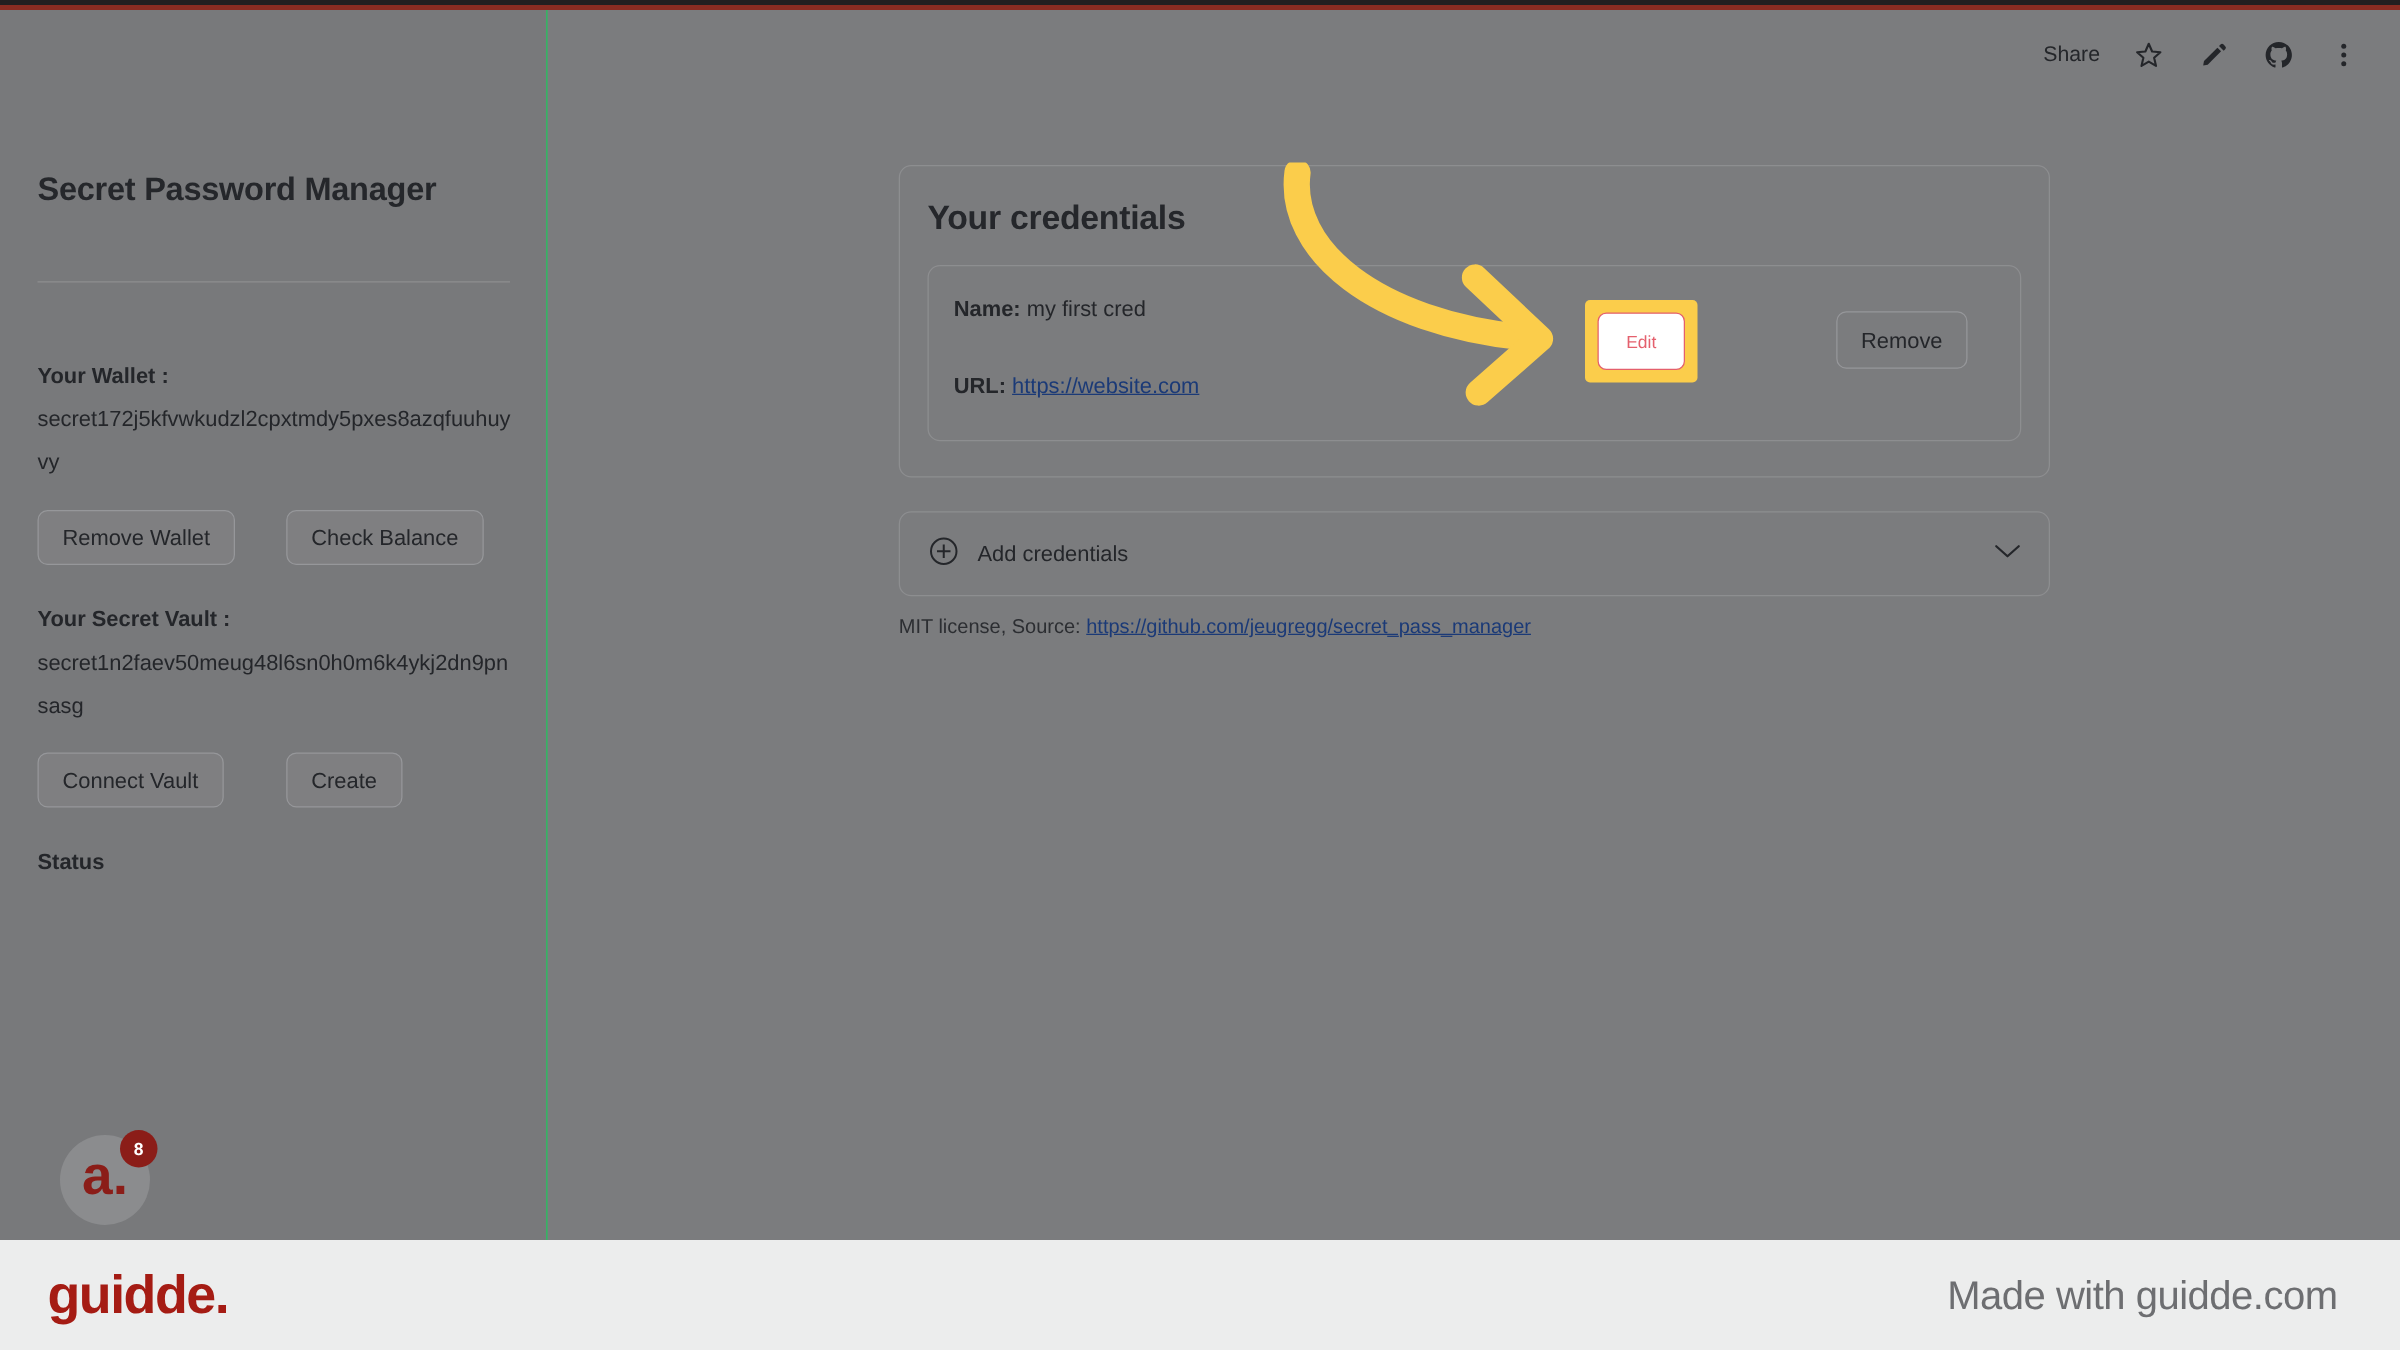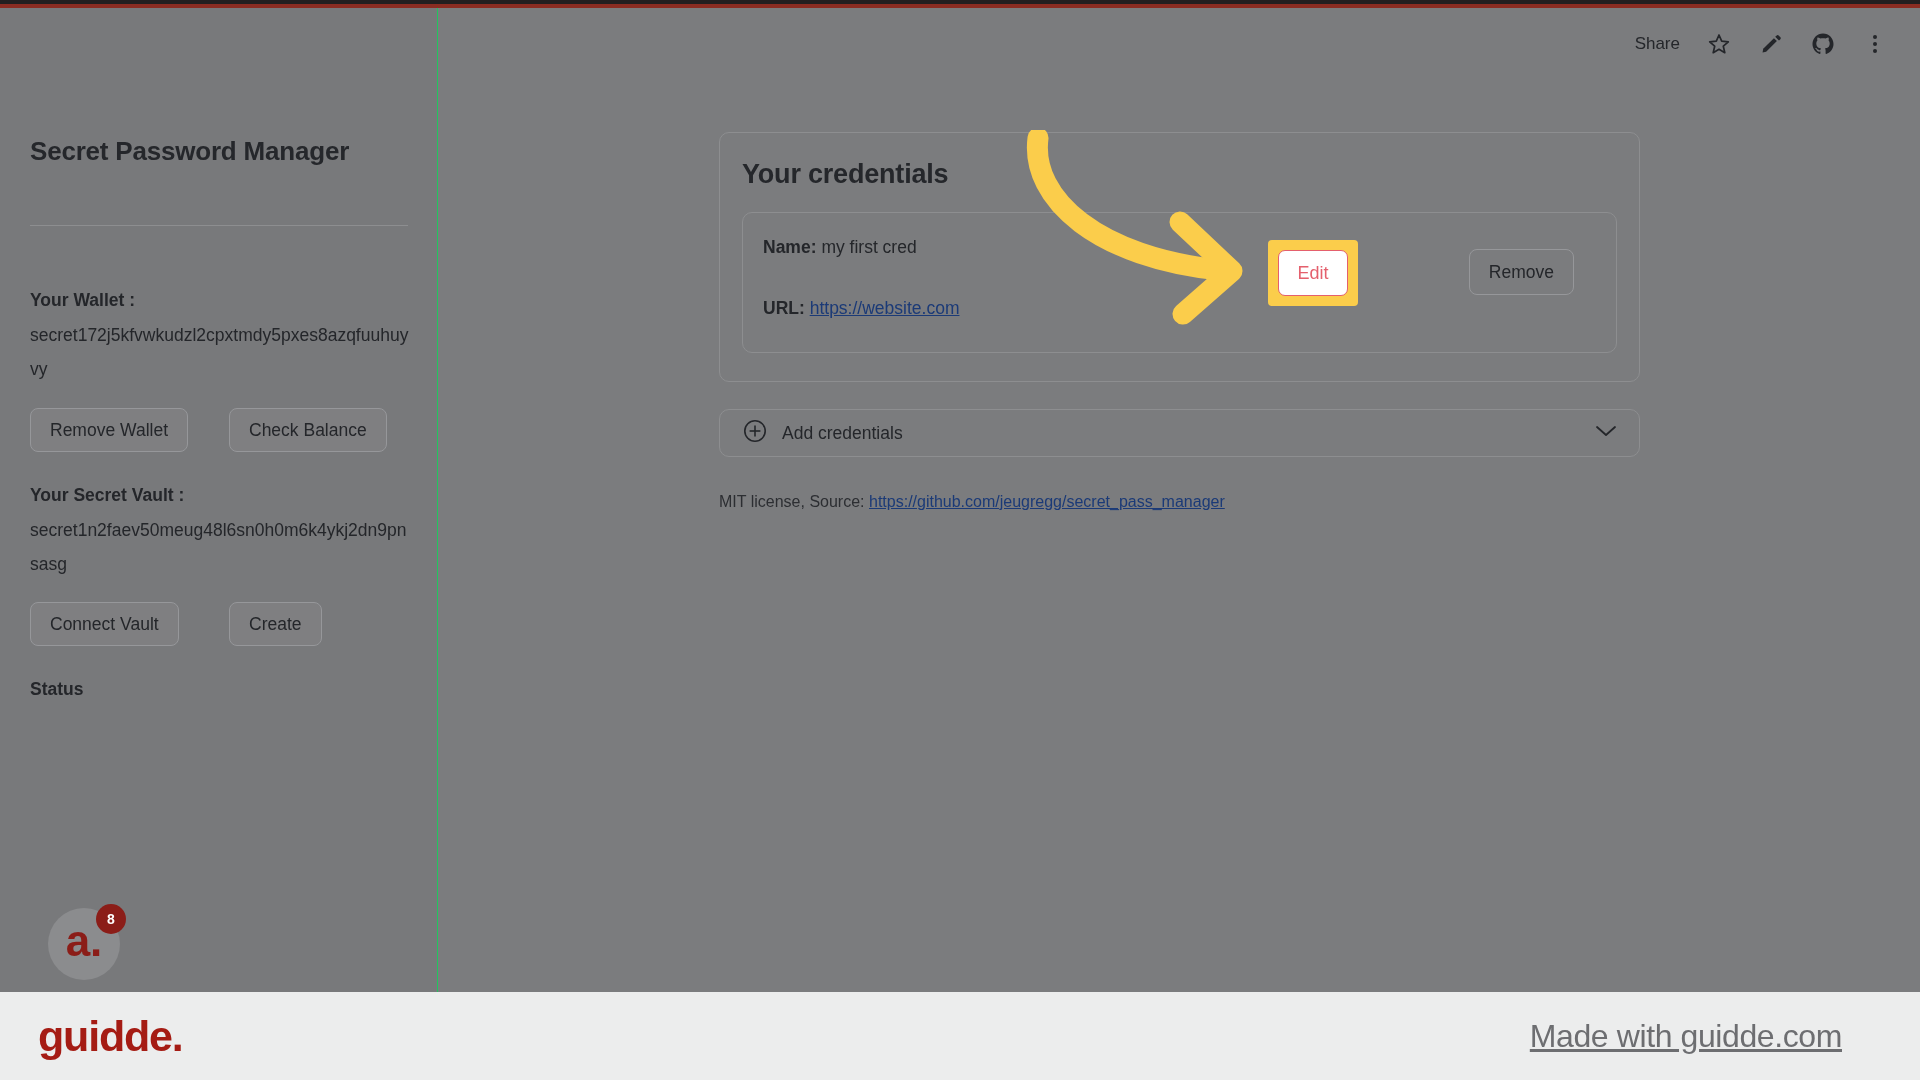--- a/index.html
+++ b/index.html
@@ -190,21 +190,21 @@
     border-radius: 4px;
     display: flex; align-items: center; justify-content: center;
   }
   #edit-button {
     width: 70px; height: 46px;
     background: #ffffff;
     border: 1px solid #e4606d;
     border-radius: 7px;
     color: #e4606d;
     font-family: "Liberation Sans", sans-serif;
-    font-size: 18px;
+    font-size: 14px;
     display: flex; align-items: center; justify-content: center;
     cursor: pointer;
   }
   #remove-button {
     position: absolute;
     right: 42px; top: 36px;
     height: 46px;
     padding: 0 19px;
     border: 1px solid #96979a;
     border-radius: 8px;
@@ -213,21 +213,21 @@
     font-size: 17.5px;
     color: #24262a;
     display: flex; align-items: center; justify-content: center;
     cursor: pointer;
   }
 
   
   #add-cred {
     position: absolute;
     left: 281px; top: 401px;
-    width: 921px; height: 48px;
+    width: 921px; height: 68px;
     border: 1px solid #8d8e90;
     border-radius: 10px;
     display: flex;
     align-items: center;
     padding: 0 22px;
     cursor: pointer;
   }
   #add-cred-label {
     font-size: 17.5px;
     color: #24262a;
@@ -268,25 +268,24 @@
   }
   #guidde-logo {
     margin-left: 38px;
     font-size: 43px;
     font-weight: bold;
     color: #a51c14;
     letter-spacing: -1.2px;
   }
   #guidde-made {
     margin-left: auto;
-    margin-right: 78px;
+    margin-right: 50px;
     font-size: 32px;
     color: #6d6e71;
     letter-spacing: -0.4px;
-    text-decoration: underline;
   }
 </style>
 </head>
 <body>
 
 <div id="screen">
 
   <div id="app">
 
     <div id="top-accent"></div>

